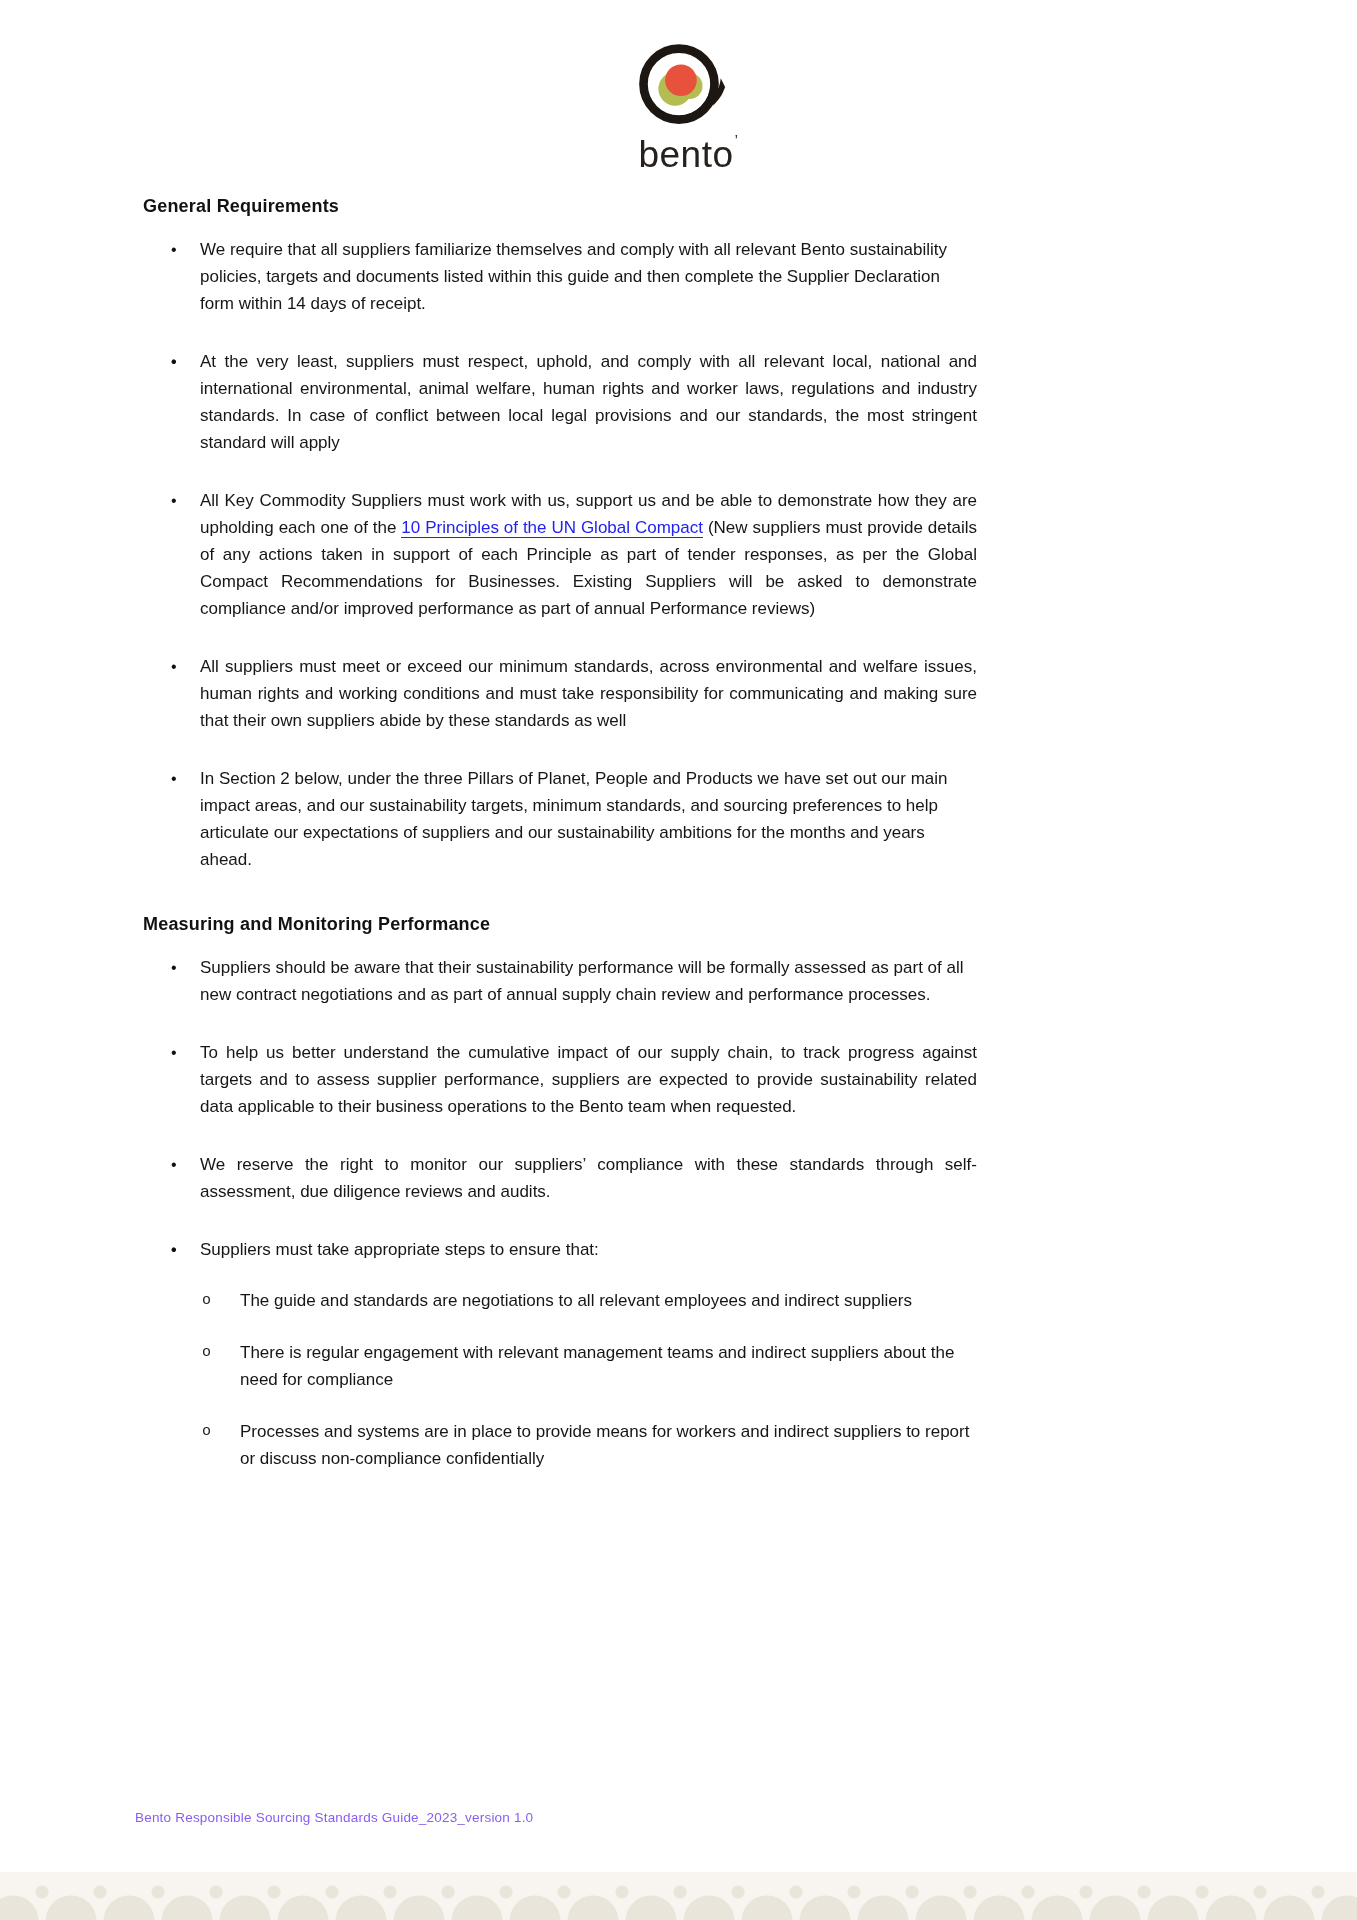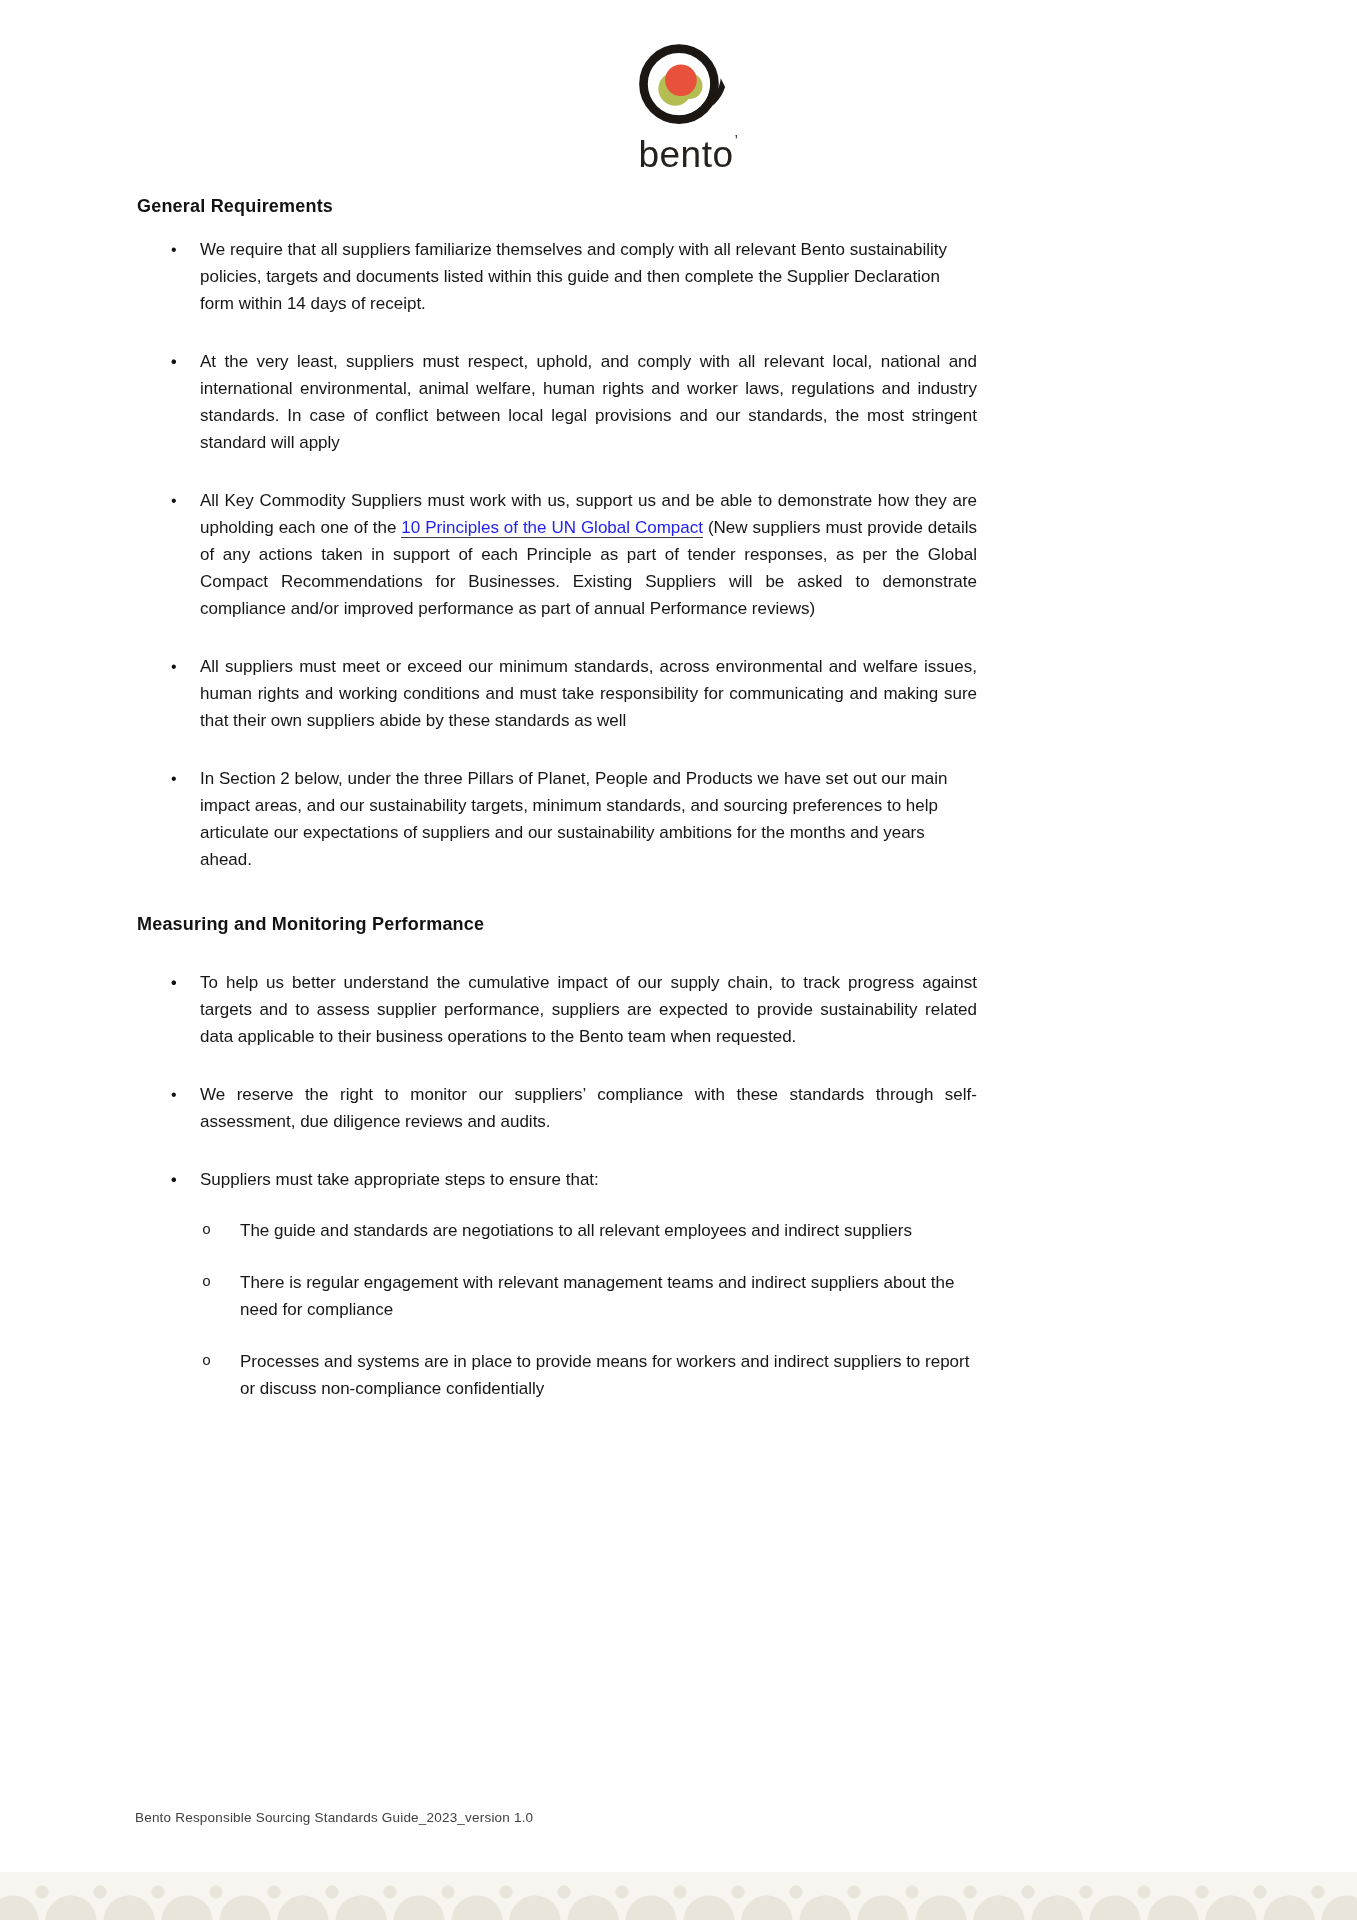--- a/index.html
+++ b/index.html
@@ -29,21 +29,21 @@
   .logo-text .tm {
     font-size: 16px; vertical-align: 20px; margin-left: 1px; color: #3a332c;
   }
 
   
   .content {
     position: absolute; left: 135px; top: 193px; width: 842px;
     font-size: 17px; line-height: 27px;
   }
   .section-heading {
-    font-size: 18px; font-weight: 700; margin: 0 0 16px 2px;
+    font-size: 18px; font-weight: 700; margin: 0 0 16px 8px;
     line-height: 27px; color: #121212; letter-spacing: 0.2px;
   }
   .section-heading:not(:first-child) { margin-top: 38px; }
   ul.bullets { list-style: none; margin: 0 0 10px 0; padding: 0; }
   li.bullet {
     position: relative; padding-left: 65px; margin-bottom: 31px;
   }
   li.bullet:last-child { margin-bottom: 0; }
   li.bullet > .marker {
     position: absolute; left: 36px; top: 0;
@@ -61,21 +61,21 @@
   }
 
   a.doc-link {
     color: #2222ee; text-decoration: none;
     border-bottom: 1.5px solid #3a3a3a;
   }
 
   
   .doc-footer {
     position: absolute; left: 135px; top: 1810px;
-    font-size: 13.5px; color: #404040; letter-spacing: 0.2px;
+    font-size: 13.5px; color: #8b5cf6; letter-spacing: 0.2px;
   }
 
   
   .scallop-band {
     position: absolute; left: 0; bottom: 0; width: 100%; height: 48px;
     background-color: #f8f5f0;
     background-image:
       radial-gradient(circle 26px at 29px 49px, #e9e5db 25px, rgba(233,229,219,0) 26px),
       radial-gradient(circle 7px  at 0px  20px, #e9e5db 6px,  rgba(233,229,219,0) 7px),
       radial-gradient(circle 7px  at 58px 20px, #e9e5db 6px,  rgba(233,229,219,0) 7px);
@@ -119,21 +119,21 @@
           <span class="bullet-text"><span>All Key Commodity Suppliers must work with us, support us and be able to demonstrate how they are upholding each one of the </span><a class="doc-link" href="#">10 Principles of the UN Global Compact</a><span> (New suppliers must provide details of any actions taken in support of each Principle as part of tender responses, as per the Global Compact Recommendations for Businesses. Existing Suppliers will be asked to demonstrate compliance and/or improved performance as part of annual Performance reviews)</span></span>
         </li>
         <li class="bullet justify">
           <span class="marker">•</span>
           <span class="bullet-text">All suppliers must meet or exceed our minimum standards, across environmental and welfare issues, human rights and working conditions and must take responsibility for communicating and making sure that their own suppliers abide by these standards as well</span>
         </li>
         <li class="bullet"><span class="marker">•</span><span class="bullet-text">In Section 2 below, under the three Pillars of Planet, People and Products we have set out our main impact areas, and our sustainability targets, minimum standards, and sourcing preferences to help articulate our expectations of suppliers and our sustainability ambitions for the months and years ahead.</span></li>
       </ul>
       <h2 class="section-heading">Measuring and Monitoring Performance</h2>
       <ul class="bullets">
-        <li class="bullet"><span class="marker">•</span></li>
+        <li class="bullet"><span class="marker">•</span><span class="bullet-text">Suppliers should be aware that their sustainability performance will be formally assessed as part of all new contract negotiations and as part of annual supply chain review and performance processes.</span></li>
         <li class="bullet justify">
           <span class="marker">•</span>
           <span class="bullet-text">To help us better understand the cumulative impact of our supply chain, to track progress against targets and to assess supplier performance, suppliers are expected to provide sustainability related data applicable to their business operations to the Bento team when requested.</span>
         </li>
         <li class="bullet justify">
           <span class="marker">•</span>
           <span class="bullet-text">We reserve the right to monitor our suppliers’ compliance with these standards through self-assessment, due diligence reviews and audits.</span>
         </li>
         <li class="bullet"><span class="marker">•</span></li>
         <li class="bullet"><span class="marker">•</span><span class="bullet-text">Suppliers must take appropriate steps to ensure that:</span><ul class="sub-bullets">

